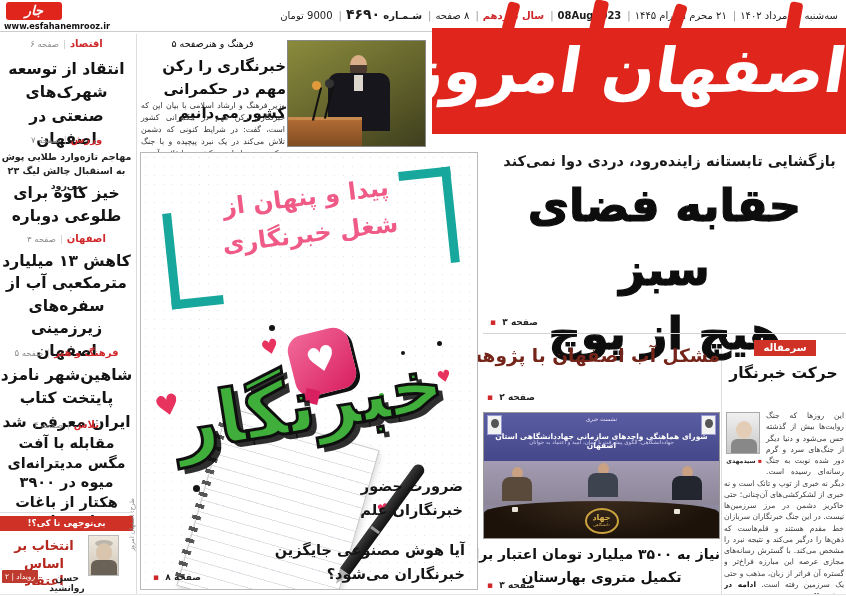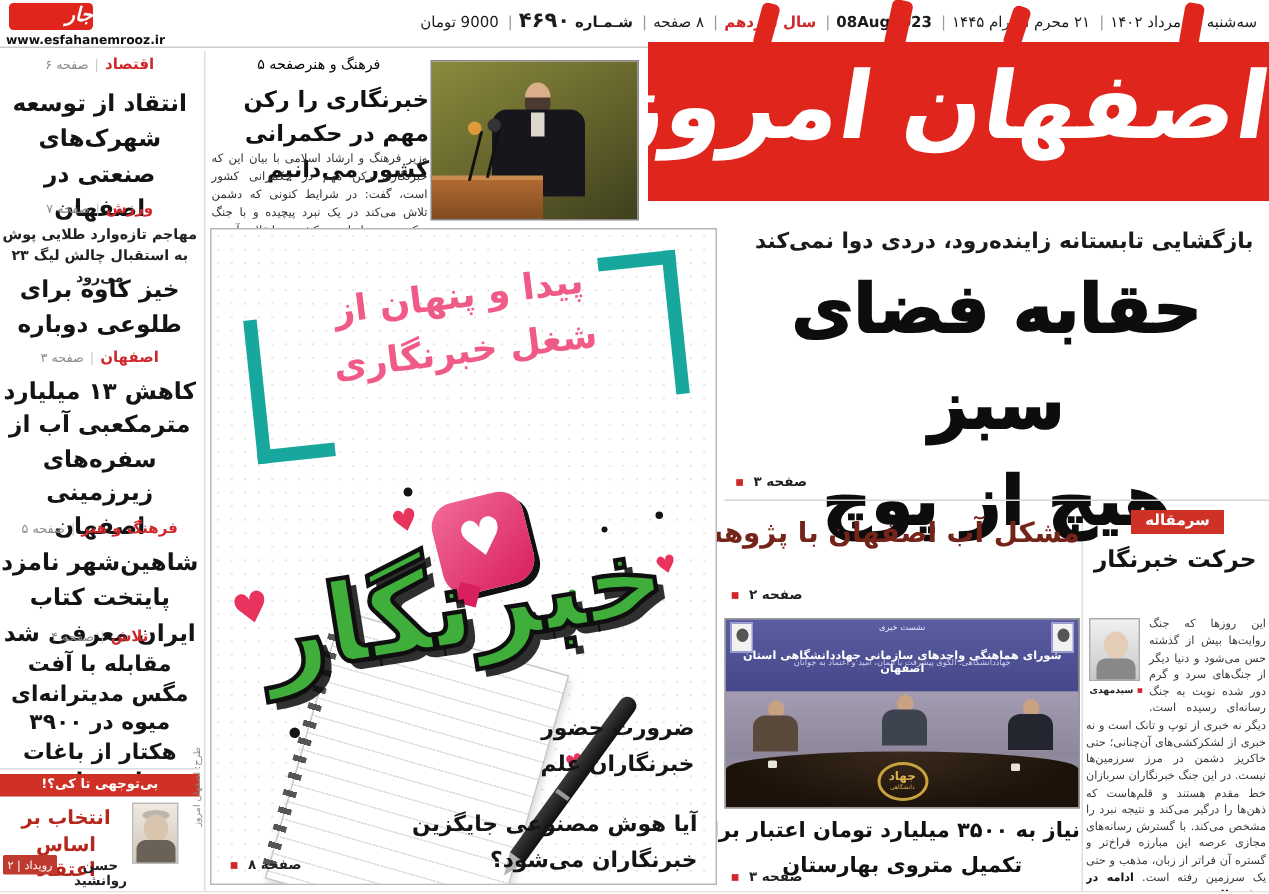--- a/index.html
+++ b/index.html
@@ -7,21 +7,21 @@
   .page { position:relative; width:846px; height:596px; background:#fff; overflow:hidden; direction:rtl; }
 
   
   .date-strip { position:absolute; top:6px; right:8px; font-size:10px; color:#1c1c1c; direction:rtl; white-space:nowrap; }
   .date-strip .ds-item { margin-left:4px; }
   .date-strip .ds-item + .ds-item::before { content:"|"; color:#999; margin-left:6px; font-weight:normal; }
   .ds-bold { font-weight:bold; }
   .ds-red { color:#d0272b; font-weight:bold; }
   .ds-issue-no { font-weight:bold; font-size:14px; letter-spacing:0.5px; }
   .corner-logo { position:absolute; top:2px; left:4px; width:58px; text-align:center; }
-  .corner-logo .logo-box { width:56px; height:18px; background:#e0251c; border-radius:3px; color:#fff; font-weight:bold; font-style:italic; font-size:13px; line-height:17px;text-align:right; }
+  .corner-logo .logo-box { width:56px; height:18px; background:#e0251c; border-radius:3px; color:#fff; font-weight:bold; font-style:italic; font-size:13px; line-height:17px; }
   .corner-site { font-size:8.2px; font-weight:bold; color:#111; margin-top:1px; direction:ltr; }
   .hline { position:absolute; background:#ccc; height:1px; }
   .vline { position:absolute; background:#ddd; width:1px; }
 
   
   .side-label { position:absolute; left:0; width:133px; text-align:center; font-size:9.5px; white-space:nowrap; }
   .side-label .sec { color:#d0272b; font-weight:bold; font-size:10px; }
   .side-label .pg { color:#8a8a8a; font-size:8.5px; }
   .side-label .pg::before { content:"|"; color:#c5c5c5; margin:0 4px; }
   .side-title { position:absolute; left:0; width:133px; text-align:center; font-weight:bold; color:#141414; font-size:15.5px; line-height:1.5; }

